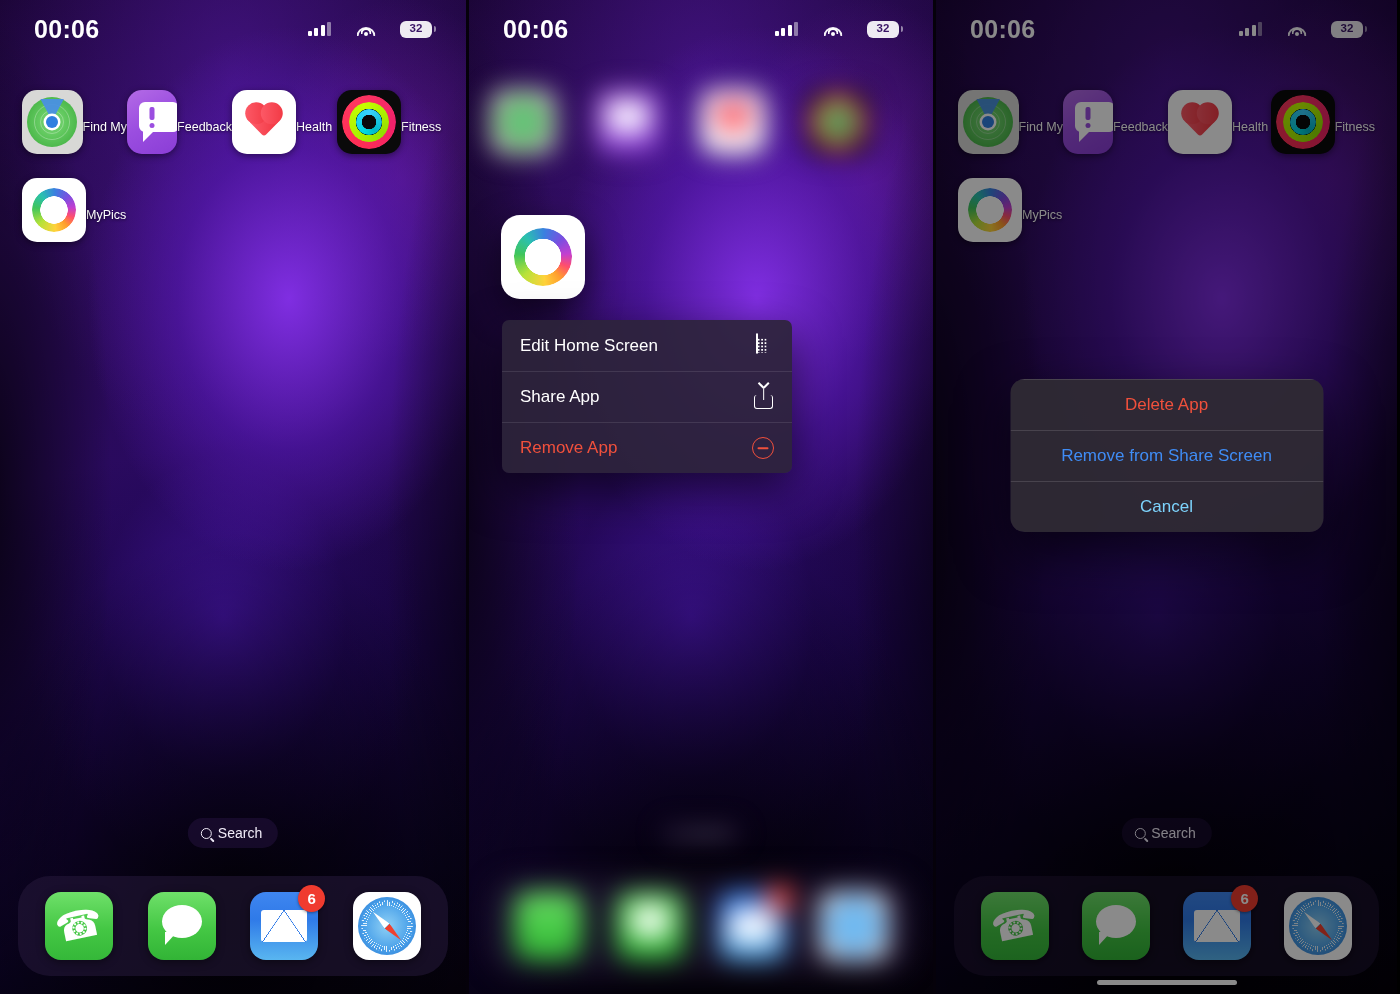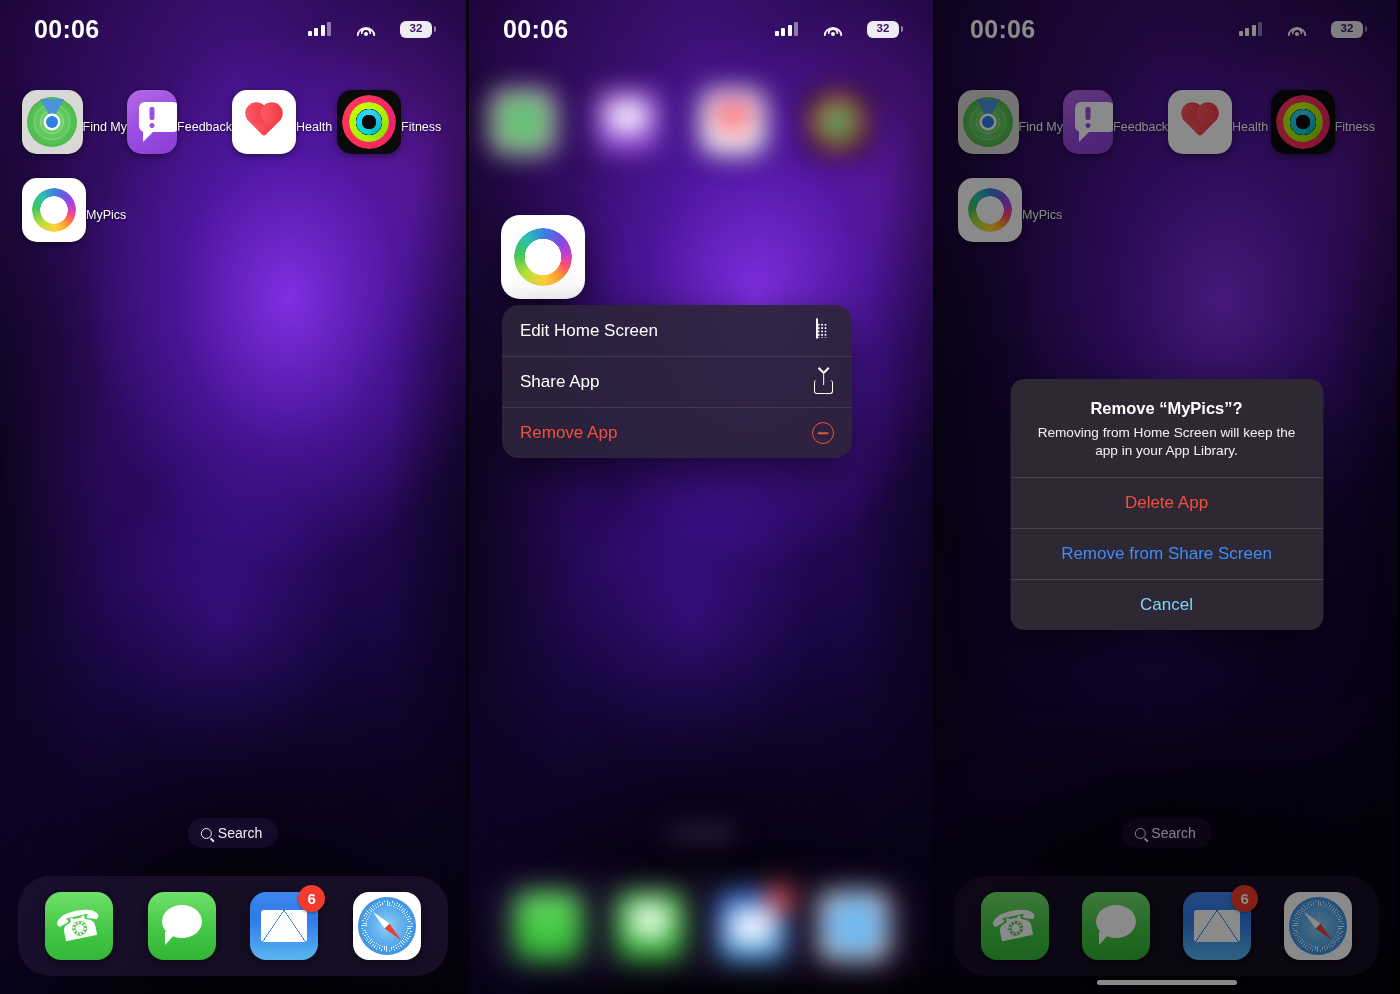--- a/index.html
+++ b/index.html
@@ -186,22 +186,22 @@
   
   .lifted{ position:absolute; left:32px; top:215px; z-index:30; }
   .lifted .bigicon{ width:84px; height:84px; border-radius:19px; background:#fff; position:relative;
      box-shadow:0 14px 34px rgba(0,0,0,.6); }
   .lifted .bigicon .ring{ position:absolute; left:50%; top:50%; transform:translate(-50%,-50%);
      width:58px; height:58px; border-radius:50%;
      background:conic-gradient(from 140deg,#ff9d2e,#ffd23a 10%,#b6e23a 24%,#3fc55c 38%,#2bc0b0 50%,#3a7fe0 62%,#7a4fe0 74%,#c23fd0 84%,#ff4f6d 92%,#ff9d2e 100%);
      -webkit-mask:radial-gradient(circle, transparent 18px, #000 18.5px);
              mask:radial-gradient(circle, transparent 18px, #000 18.5px);}
 
-  .ctxmenu{ position:absolute; left:33px; top:305px; width:350px; z-index:30;
-     border-radius:17px; overflow:hidden;
+  .ctxmenu{ position:absolute; left:33px; top:320px; width:290px; z-index:30;
+     border-radius:7px; overflow:hidden;
      background:rgba(44,36,58,.92);
      box-shadow:0 16px 46px rgba(0,0,0,.62); }
   .ctxitem{ display:flex; align-items:center; justify-content:space-between;
      padding:0 18px; height:51px; color:#fff; font-size:17px; }
   .ctxitem + .ctxitem{ border-top:1px solid rgba(255,255,255,.10); }
   .ctxitem.danger{ color:#f0503c; }
   .ctxicon{ width:22px; height:24px; position:relative; flex:0 0 auto; }
   
   .gi-phone{ width:16px; height:23px; border:1.7px solid #fff; border-radius:3.5px; margin-left:4px; }
   .gi-phone .dots{ position:absolute; left:5px; top:4px; width:10px; height:15px;
@@ -549,24 +549,20 @@
             <div class="comp">
               <div class="needle"></div>
             </div>
           </div>
         </div>
     </div>
 
     <div class="dimmer"></div>
 
     <div class="alert">
-      <div class="alert-head">
-        <div class="alert-title">Remove “MyPics”?</div>
-        <div class="alert-msg">Removing from Home Screen will keep the app in your App Library.</div>
-      </div>
       <div class="alert-btn destructive">Delete App</div>
       <div class="alert-btn primary">Remove from Share Screen</div>
       <div class="alert-btn cancel">Cancel</div>
     </div>
 
     <div class="homebar"></div>
   </div>
 
 </div>
 

